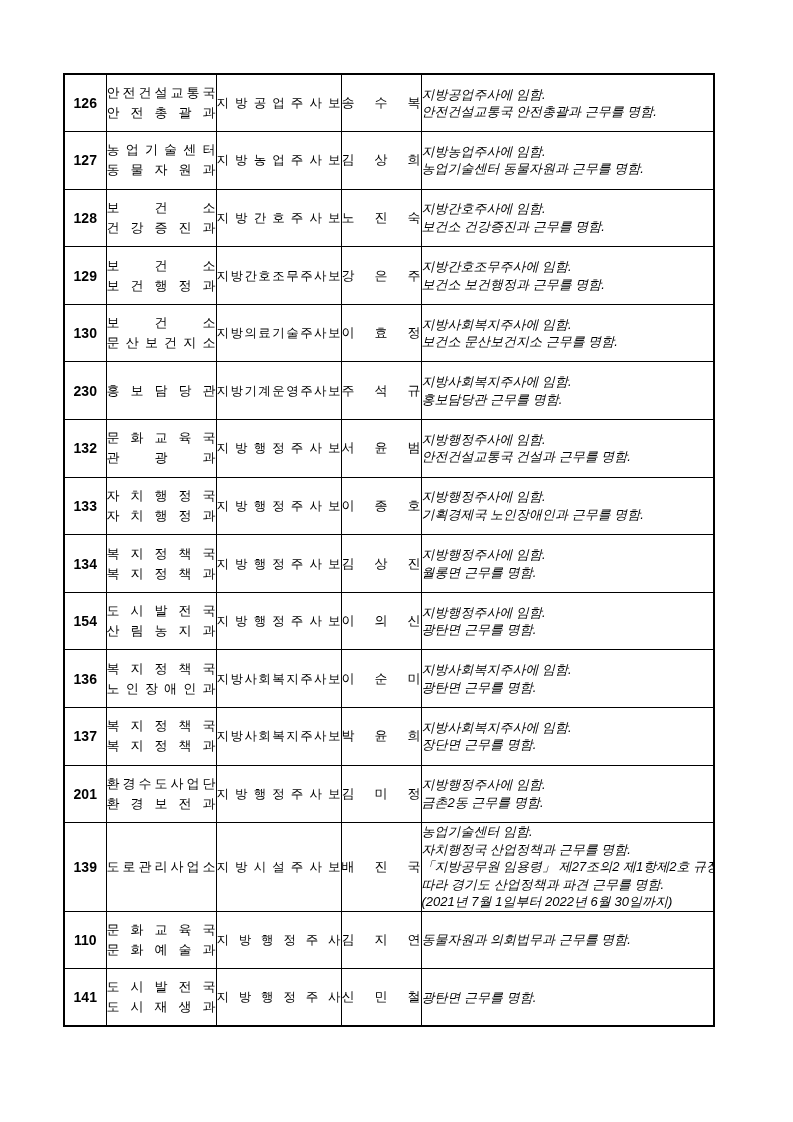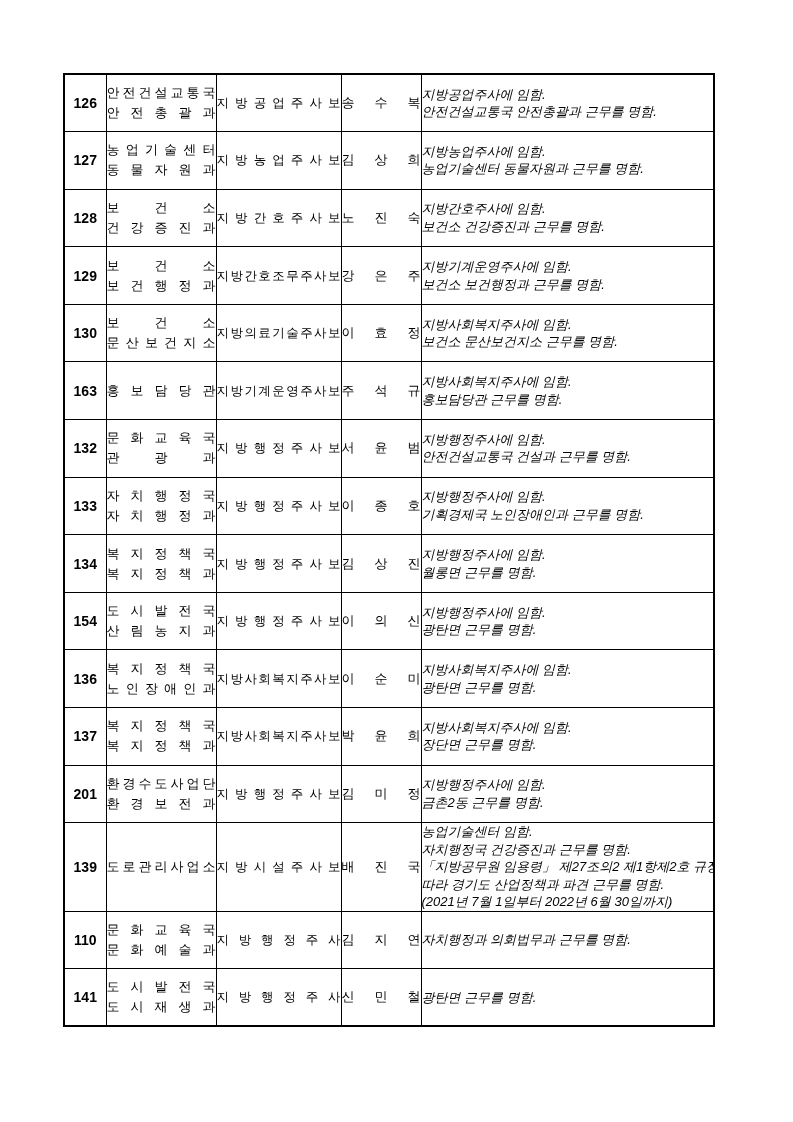--- a/index.html
+++ b/index.html
@@ -228,21 +228,21 @@
           </div>
         </td>
     <td class="cell-name">
           <div class="jline">
             <span>강</span>
             <span>은</span>
             <span>주</span>
           </div>
         </td>
     <td class="cell-remarks">
-          <div class="remark-line">지방기계운영주사에 임함.</div>
+          <div class="remark-line">지방간호조무주사에 임함.</div>
           <div class="remark-line">보건소 보건행정과 근무를 명함.</div>
         </td>
   </tr>
 
   <tr class="row-regular">
     <td class="cell-no">130</td>
     <td class="cell-dept">
           <div class="jline">
             <span>보</span>
             <span>건</span>
@@ -277,21 +277,21 @@
             <span>정</span>
           </div>
         </td>
     <td class="cell-remarks">
           <div class="remark-line">지방사회복지주사에 임함.</div>
           <div class="remark-line">보건소 문산보건지소 근무를 명함.</div>
         </td>
   </tr>
 
   <tr class="row-regular">
-    <td class="cell-no">163</td>
+    <td class="cell-no">230</td>
     <td class="cell-dept">
           <div class="jline">
             <span>홍</span>
             <span>보</span>
             <span>담</span>
             <span>당</span>
             <span>관</span>
           </div>
         </td>
     <td class="cell-pos">
@@ -645,21 +645,21 @@
         </td>
     <td class="cell-name">
           <div class="jline">
             <span>배</span>
             <span>진</span>
             <span>국</span>
           </div>
         </td>
     <td class="cell-remarks">
           <div class="remark-line">농업기술센터 임함.</div>
-          <div class="remark-line">자치행정국 건강증진과 근무를 명함.</div>
+          <div class="remark-line">자치행정국 산업정책과 근무를 명함.</div>
           <div class="remark-line">「지방공무원 임용령」 제27조의2 제1항제2호 규정에</div>
           <div class="remark-line">따라 경기도 산업정책과 파견 근무를 명함.</div>
           <div class="remark-line">(2021년 7월 1일부터 2022년 6월 30일까지)</div>
         </td>
   </tr>
 
   <tr class="row-regular">
     <td class="cell-no">110</td>
     <td class="cell-dept">
           <div class="jline">
@@ -688,21 +688,21 @@
           </div>
         </td>
     <td class="cell-name">
           <div class="jline">
             <span>김</span>
             <span>지</span>
             <span>연</span>
           </div>
         </td>
     <td class="cell-remarks">
-          <div class="remark-line">자치행정과 의회법무과 근무를 명함.</div>
+          <div class="remark-line">동물자원과 의회법무과 근무를 명함.</div>
         </td>
   </tr>
 
   <tr class="row-regular">
     <td class="cell-no">141</td>
     <td class="cell-dept">
           <div class="jline">
             <span>도</span>
             <span>시</span>
             <span>발</span>

